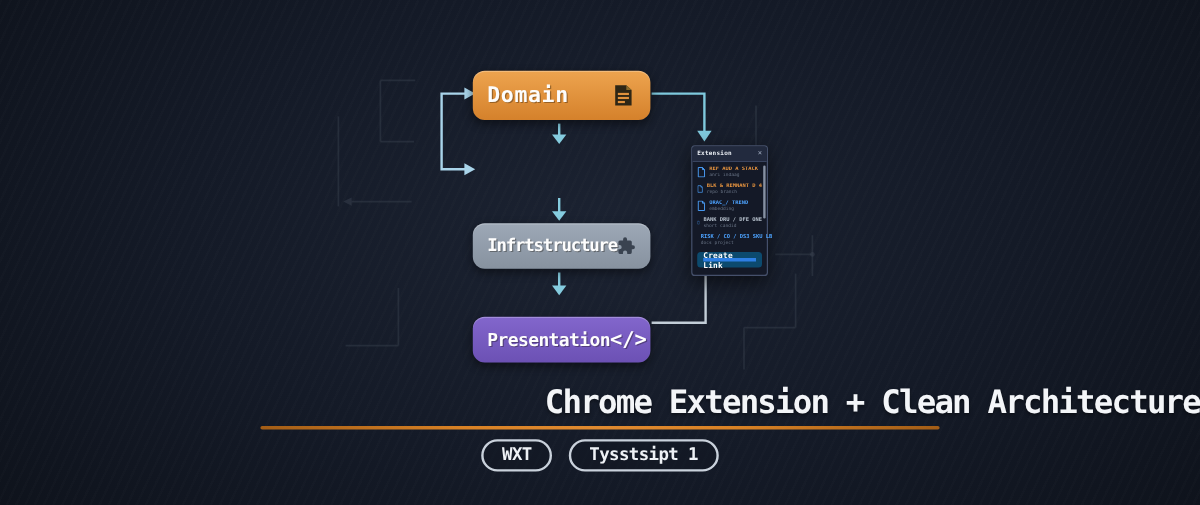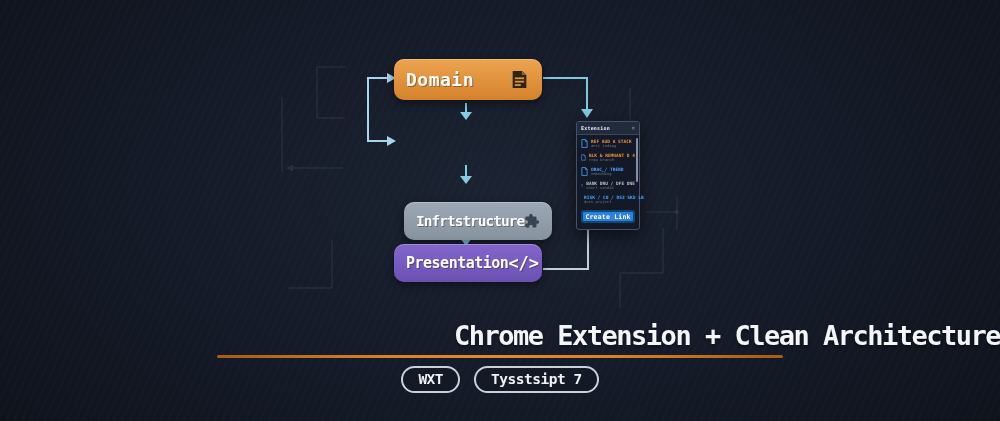--- a/index.html
+++ b/index.html
@@ -18,23 +18,23 @@
     position:absolute;left:394px;width:148px;z-index:2;
     display:flex;align-items:center;justify-content:space-between;
     padding:0 12px;box-sizing:border-box;border-radius:10px;
     box-shadow:0 3px 8px rgba(0,0,0,0.45), inset 0 1px 0 rgba(255,255,255,0.25);
   }
   .node .lbl{font-weight:700;color:#fdfdfd;text-shadow:1px 1px 0 rgba(20,15,5,0.35);white-space:nowrap;}
   .node-domain{top:59px;height:41px;background:linear-gradient(180deg,#eda44f,#d5812b);}
   .node-domain .lbl{font-size:18px;letter-spacing:0.5px;}
   .node-application{top:121px;height:41px;background:linear-gradient(180deg,#568cbe,#426fa3);}
   .node-application .lbl{font-size:15px;letter-spacing:-0.5px;}
-  .node-infrastructure{top:202px;height:38px;background:linear-gradient(180deg,#9da8b6,#87929f);margin-left:10px;}
+  .node-infrastructure{top:186px;height:38px;background:linear-gradient(180deg,#9da8b6,#87929f);}
   .node-infrastructure .lbl{font-size:14.5px;letter-spacing:-1px;}
-  .node-presentation{top:244px;height:38px;background:linear-gradient(180deg,#8266cc,#6c51b4);align-items:center;}
+  .node-presentation{top:264px;height:38px;background:linear-gradient(180deg,#8266cc,#6c51b4);align-items:center;}
   .node-presentation .lbl{font-size:15px;letter-spacing:-0.5px;}
   .code-glyph{font-weight:700;font-size:17px;color:#ffffff;text-shadow:1px 1px 0 rgba(20,15,5,0.35);}
   
   .popup{
     position:absolute;left:576px;top:121px;width:64px;height:109px;z-index:3;
     background:#141927;border:1px solid #45506b;border-radius:3px;
     box-shadow:0 5px 16px rgba(0,0,0,0.55);box-sizing:border-box;
   }
   .popup-titlebar{
     height:12px;background:#222a3e;border-bottom:1px solid #39445f;
@@ -43,21 +43,21 @@
   }
   .popup-title{font-size:5px;font-weight:700;color:#e8ecf2;letter-spacing:0.2px;}
   .popup-close{font-size:6px;color:#9aa5b8;cursor:default;line-height:1;}
   .popup-list{position:relative;padding:2px 3px 0 3px;}
   .popup-item{display:flex;align-items:flex-start;gap:3px;padding:1.5px 1px;height:11px;}
   .it-title{font-size:4.5px;font-weight:700;line-height:1.15;white-space:nowrap;overflow:hidden;}
   .it-sub{font-size:3.8px;color:#6b7688;line-height:1.2;white-space:nowrap;overflow:hidden;}
   .tc-orange{color:#e8953f;} .tc-blue{color:#4da3ff;} .tc-gray{color:#b6c0cc;}
   .popup-scrollbar{position:absolute;right:1px;top:3px;width:2px;height:44px;background:#9aa6b8;border-radius:1px;opacity:0.85;}
   .popup-btn{
-    margin:3px auto 0 auto;width:54px;height:13px;background:#2e7fe4;border:2px solid #0c4a6e;
+    margin:3px auto 0 auto;width:54px;height:13px;background:#2e7fe4;border:5px solid #0c4a6e;
     border-radius:3px;color:#ffffff;font-weight:700;font-size:6.5px;letter-spacing:0.2px;
     display:flex;align-items:center;justify-content:center;box-sizing:border-box;cursor:default;
   }
   
   .footer-title{
     position:absolute;top:320px;left:0;width:1000px;text-align:right;z-index:2;
     font-weight:700;font-size:27px;letter-spacing:-1.5px;color:#f3f5f8;
     text-shadow:0 2px 3px rgba(0,0,0,0.4);
   }
   .title-underline{
@@ -205,16 +205,16 @@
       </div>
       <div class="popup-scrollbar"></div>
     </div>
     <div class="popup-btn">Create Link</div>
   </div>
 
   <div class="footer-title">Chrome Extension + Clean Architecture</div>
   <div class="title-underline"></div>
   <div class="badges">
     <span class="badge">WXT</span>
-    <span class="badge">Tysstsipt 7</span>
+    <span class="badge">Tysstsipt 1</span>
   </div>
 
 </div>
 
 </body></html>

